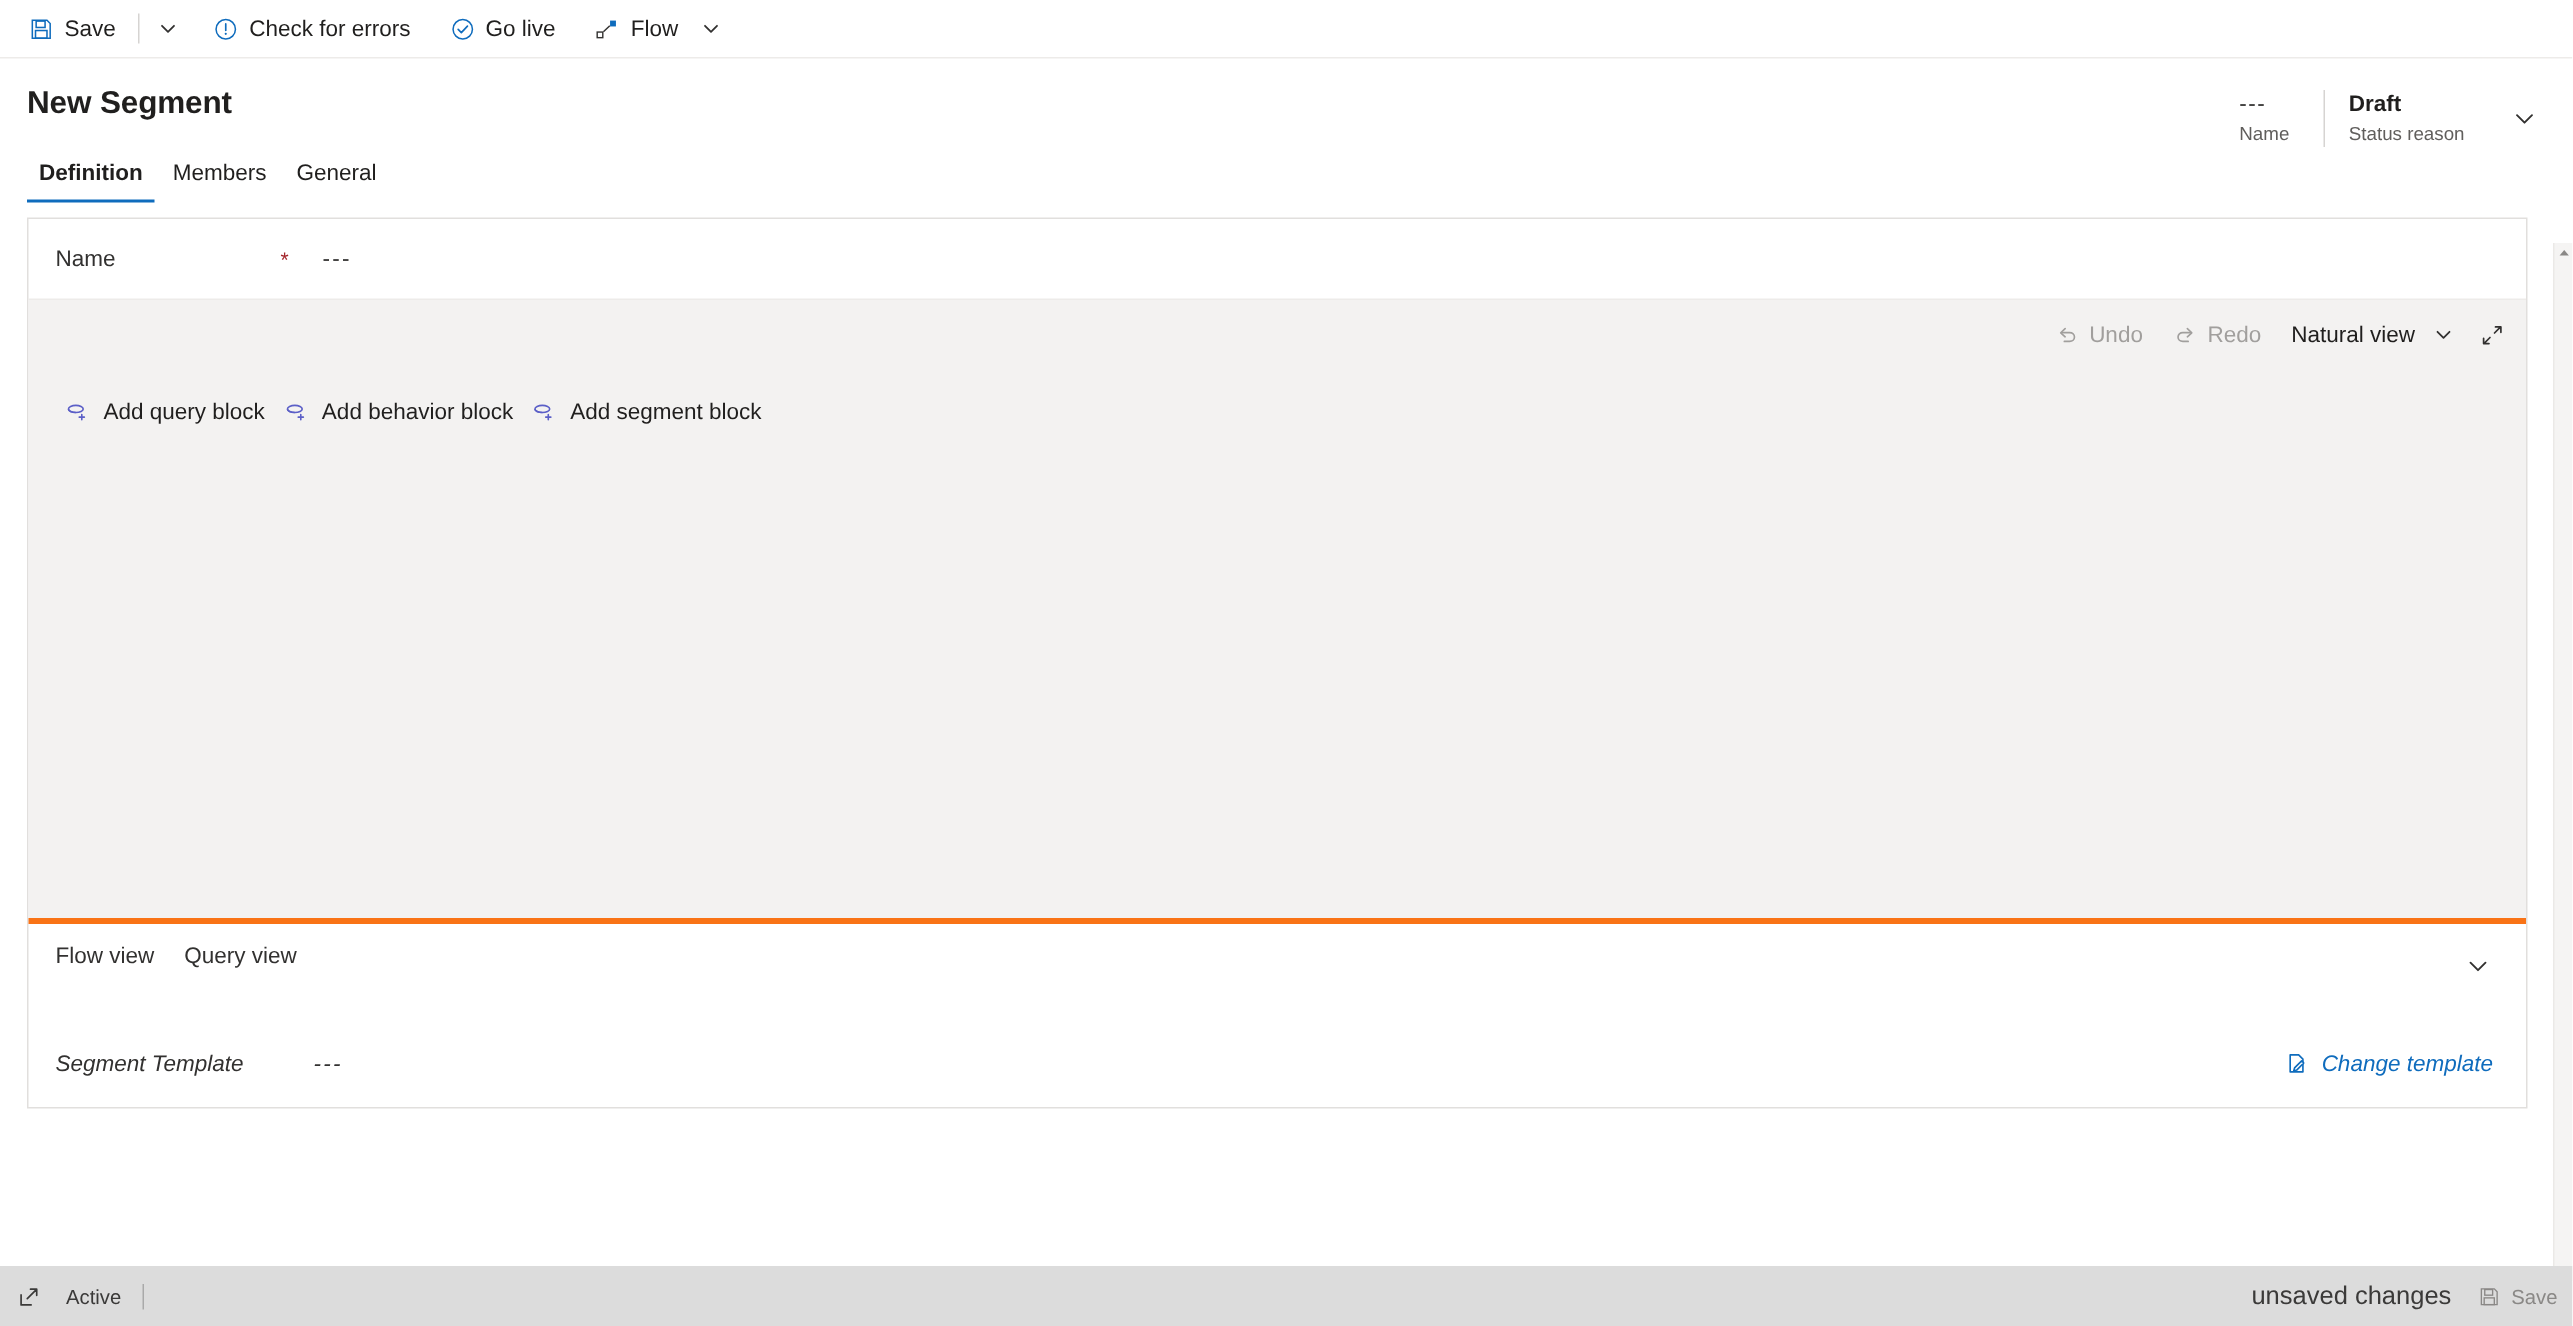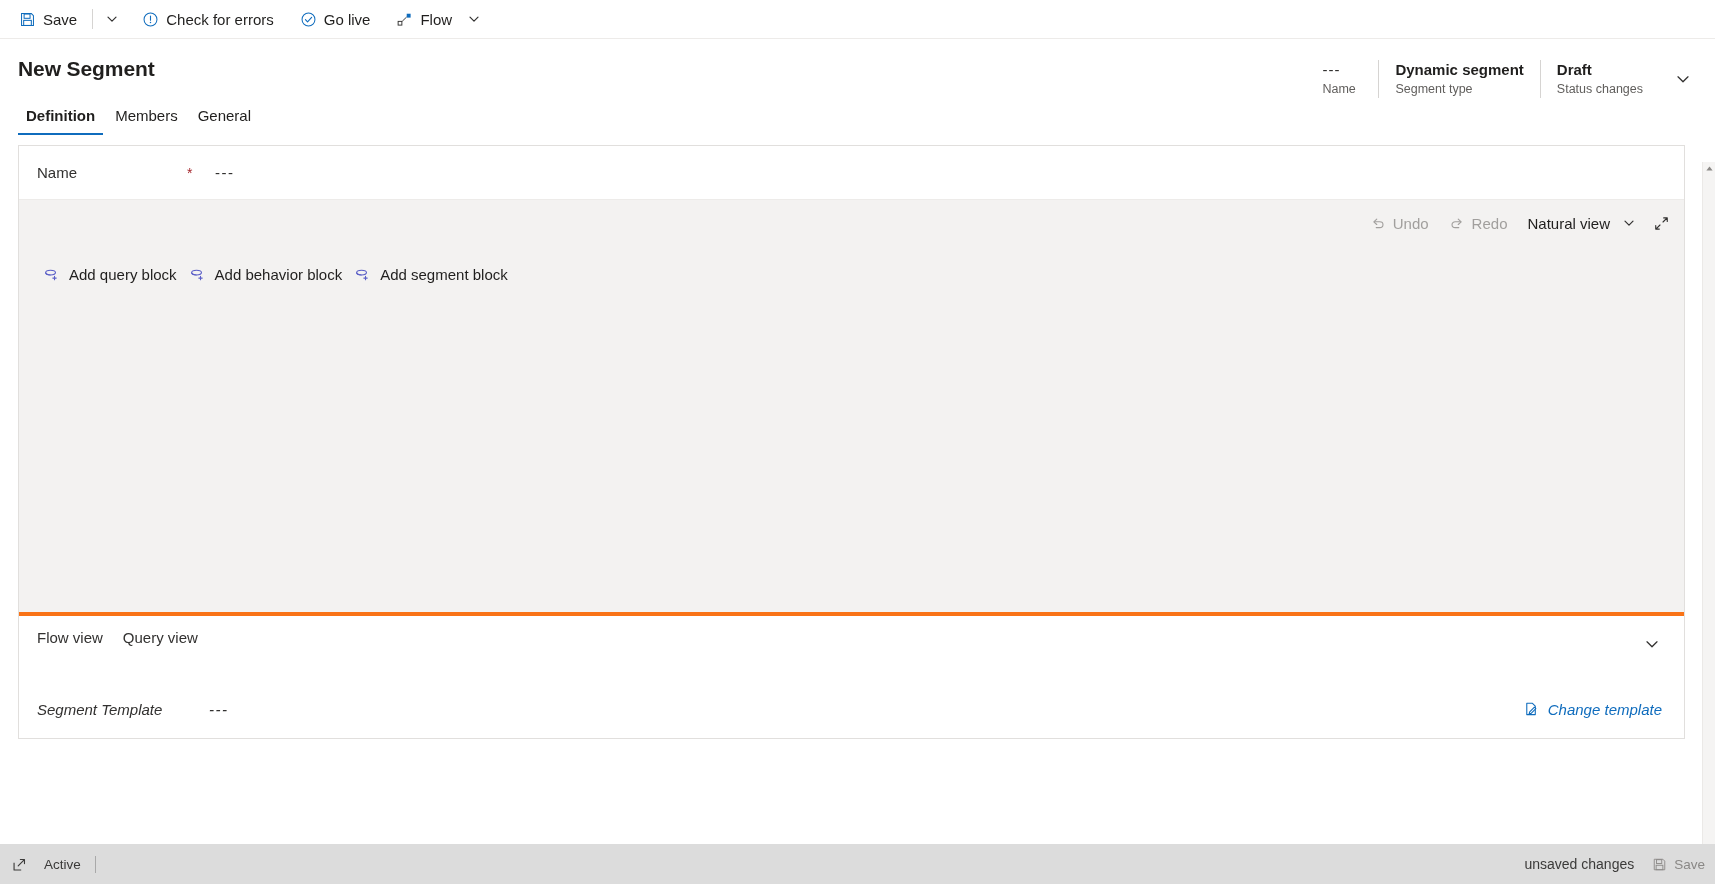--- a/index.html
+++ b/index.html
@@ -312,21 +312,21 @@
     align-items: center;
     padding: 0 10px 0 8px;
     box-sizing: border-box;
     font-size: 13.5px;
     color: #3b3a39;
   }
   .sb-icon { width: 22px; display: flex; align-items: center; justify-content: center; cursor: pointer; }
   .sb-text { padding: 0 14px; white-space: nowrap; }
   .sb-sep { width: 1px; height: 17px; background: #a9a9a9; }
   .sb-right { margin-left: auto; display: flex; align-items: center; gap: 0; }
-  .sb-unsaved { font-size: 14px; color: #3b3a39; padding-right: 18px; white-space: nowrap; }
+  .sb-unsaved { font-size: 17px; color: #3b3a39; padding-right: 18px; white-space: nowrap; }
   .sb-save {
     display: flex;
     align-items: center;
     gap: 7px;
     color: #8a8886;
     font-size: 13.5px;
     cursor: default;
     white-space: nowrap;
   }
 </style>
@@ -399,26 +399,22 @@
 
 <div class="page-header">
   <div class="page-title">New Segment</div>
 
   <div class="header-meta">
     <div class="meta-cell">
       <div class="meta-value dim">---</div>
       <div class="meta-label">Name</div>
     </div>
     <div class="meta-cell">
-      <div class="meta-value">Dynamic segment</div>
-      <div class="meta-label">Segment type</div>
-    </div>
-    <div class="meta-cell">
       <div class="meta-value">Draft</div>
-      <div class="meta-label">Status changes</div>
+      <div class="meta-label">Status reason</div>
     </div>
     <div class="header-chevron">
       <span class="icon">
         <svg width="16" height="16" viewBox="0 0 16 16">
             <path d="M3 5.8L8 10.8l5-5" fill="none" stroke="#323130" stroke-width="1.25" stroke-linecap="round" stroke-linejoin="round"></path>
           </svg>
       </span>
     </div>
   </div>
 </div>

